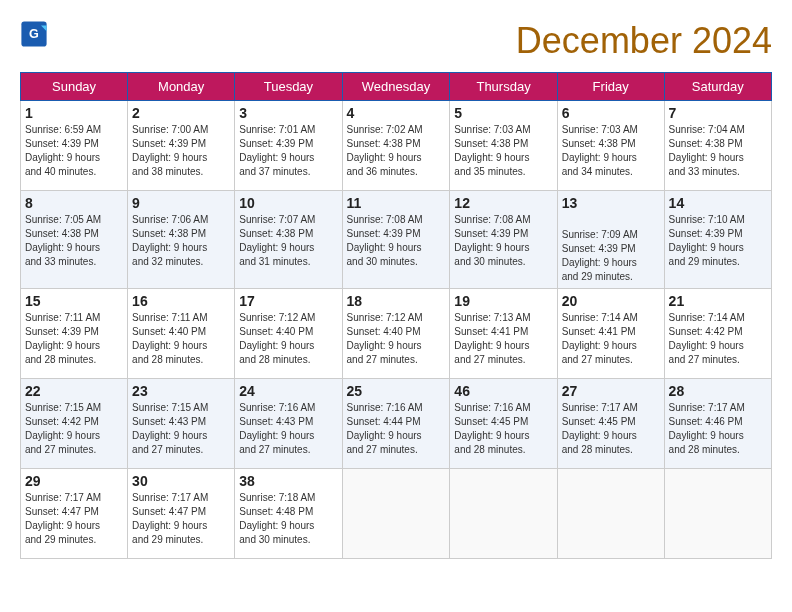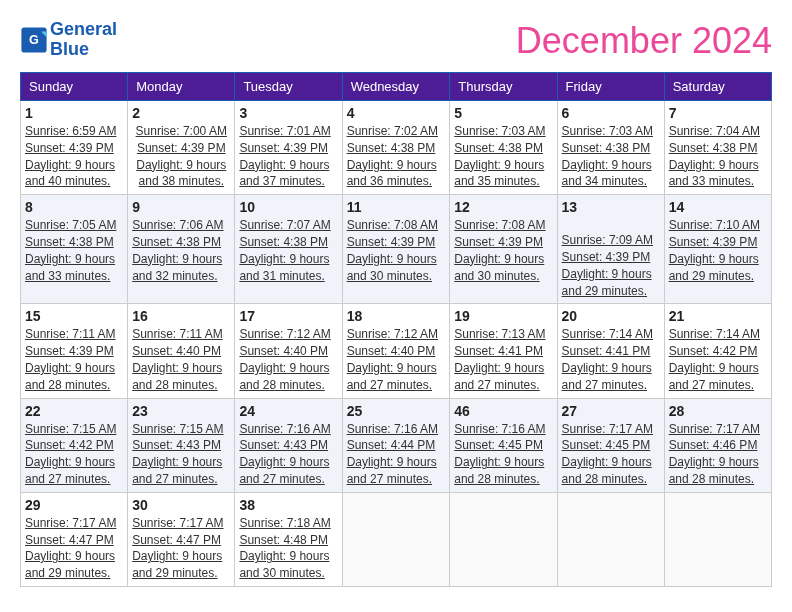--- a/index.html
+++ b/index.html
@@ -33,36 +33,36 @@
       width: 28px;
       height: 28px;
       margin-right: 2px;
     }
     .title-section {
       text-align: right;
     }
     .month-title {
       font-size: 36px;
       font-weight: normal;
-      color: #ec4899;
+      color: #a16207;
     }
     .location-title {
       font-size: 15px;
       color: #444;
     }
     .calendar {
       width: 100%;
       border-collapse: collapse;
       font-size: 11px;
     }
     .calendar th {
-      background: #4c1d95;
+      background: #be185d;
       color: #fff;
-      padding: 6px 8px;
-      text-align: left;
+      padding: 6px 16px;
+      text-align: center;
       font-size: 13px;
       font-weight: normal;
       border: 1px solid #1a5cb0;
     }
     .calendar td {
       border: 1px solid #ccc;
       vertical-align: top;
       padding: 4px;
       height: 90px;
       width: 108px;
@@ -73,42 +73,37 @@
     }
     .day-number {
       font-size: 14px;
       font-weight: bold;
       color: #222;
       display: block;
       margin-bottom: 2px;
     }
     .day-info {
       color: #333;
-      font-size: 12px;
+      font-size: 10px;
       line-height: 1.4;
-      text-decoration: underline;
     }
     .empty-cell {
       background: #f9f9f9 !important;
     }
   </style>
 </head>
 <body>
 
 <div class="header-section">
   <div class="logo">
     <svg class="logo-icon" viewBox="0 0 40 40">
       <rect x="2" y="2" width="36" height="36" rx="4" fill="#1a5cb0"></rect>
       <text x="20" y="26" text-anchor="middle" fill="white" font-size="18" font-weight="bold" font-family="Arial">G</text>
       <polygon points="30,8 38,8 38,16" fill="#4fc3f7"></polygon>
     </svg>
-    <div class="logo-text">
-      <div><span>General</span></div>
-      <div><span style="color:#1a5cb0">Blue</span></div>
-    </div>
   </div>
   <div class="title-section">
     <div class="month-title">December 2024</div>
   </div>
 </div>
 
 <table class="calendar">
   <thead>
     <tr>
       <th>Sunday</th>
@@ -124,21 +119,21 @@
   <tr>
         <td>
           <span class="day-number">1</span>
           <div class="day-info" style="white-space: pre-line;">Sunrise: 6:59 AM
 Sunset: 4:39 PM
 Daylight: 9 hours
 and 40 minutes.</div>
         </td>
         <td>
           <span class="day-number">2</span>
-          <div class="day-info" style="white-space: pre-line; text-align: center;">Sunrise: 7:00 AM
+          <div class="day-info" style="white-space: pre-line;">Sunrise: 7:00 AM
 Sunset: 4:39 PM
 Daylight: 9 hours
 and 38 minutes.</div>
         </td>
         <td>
           <span class="day-number">3</span>
           <div class="day-info" style="white-space: pre-line;">Sunrise: 7:01 AM
 Sunset: 4:39 PM
 Daylight: 9 hours
 and 37 minutes.</div>

